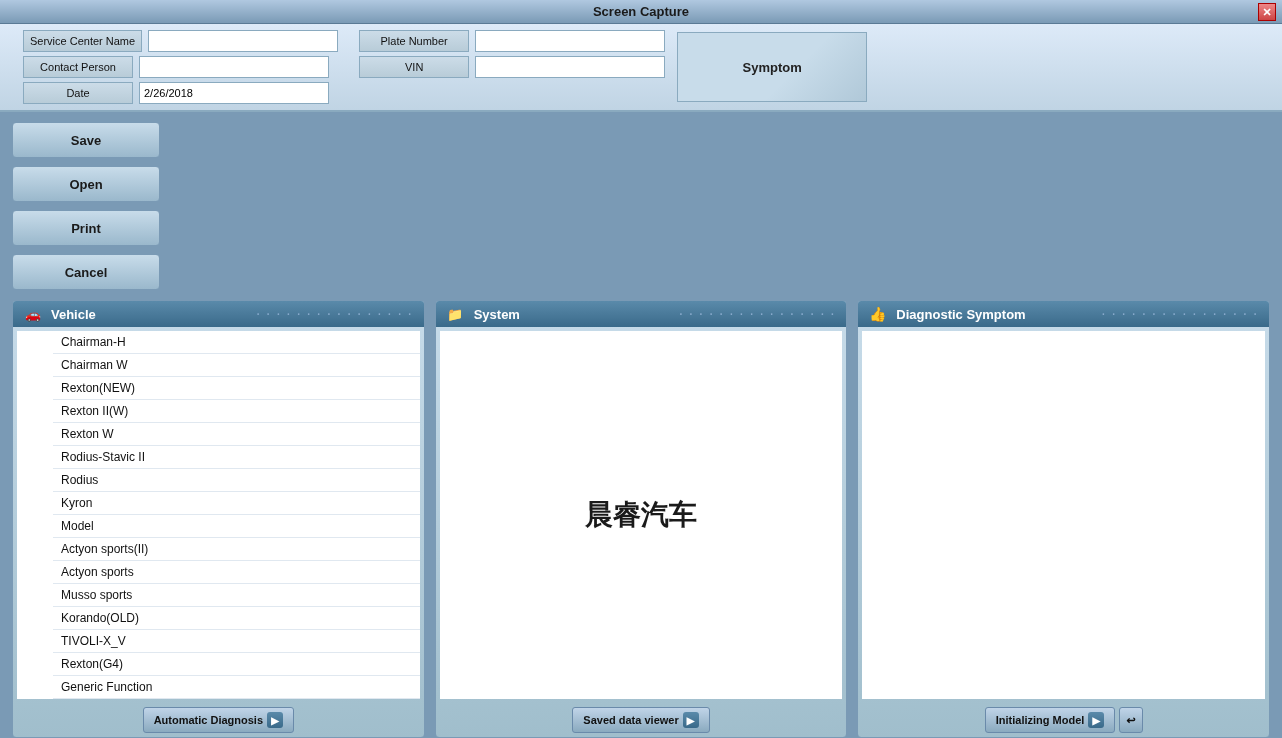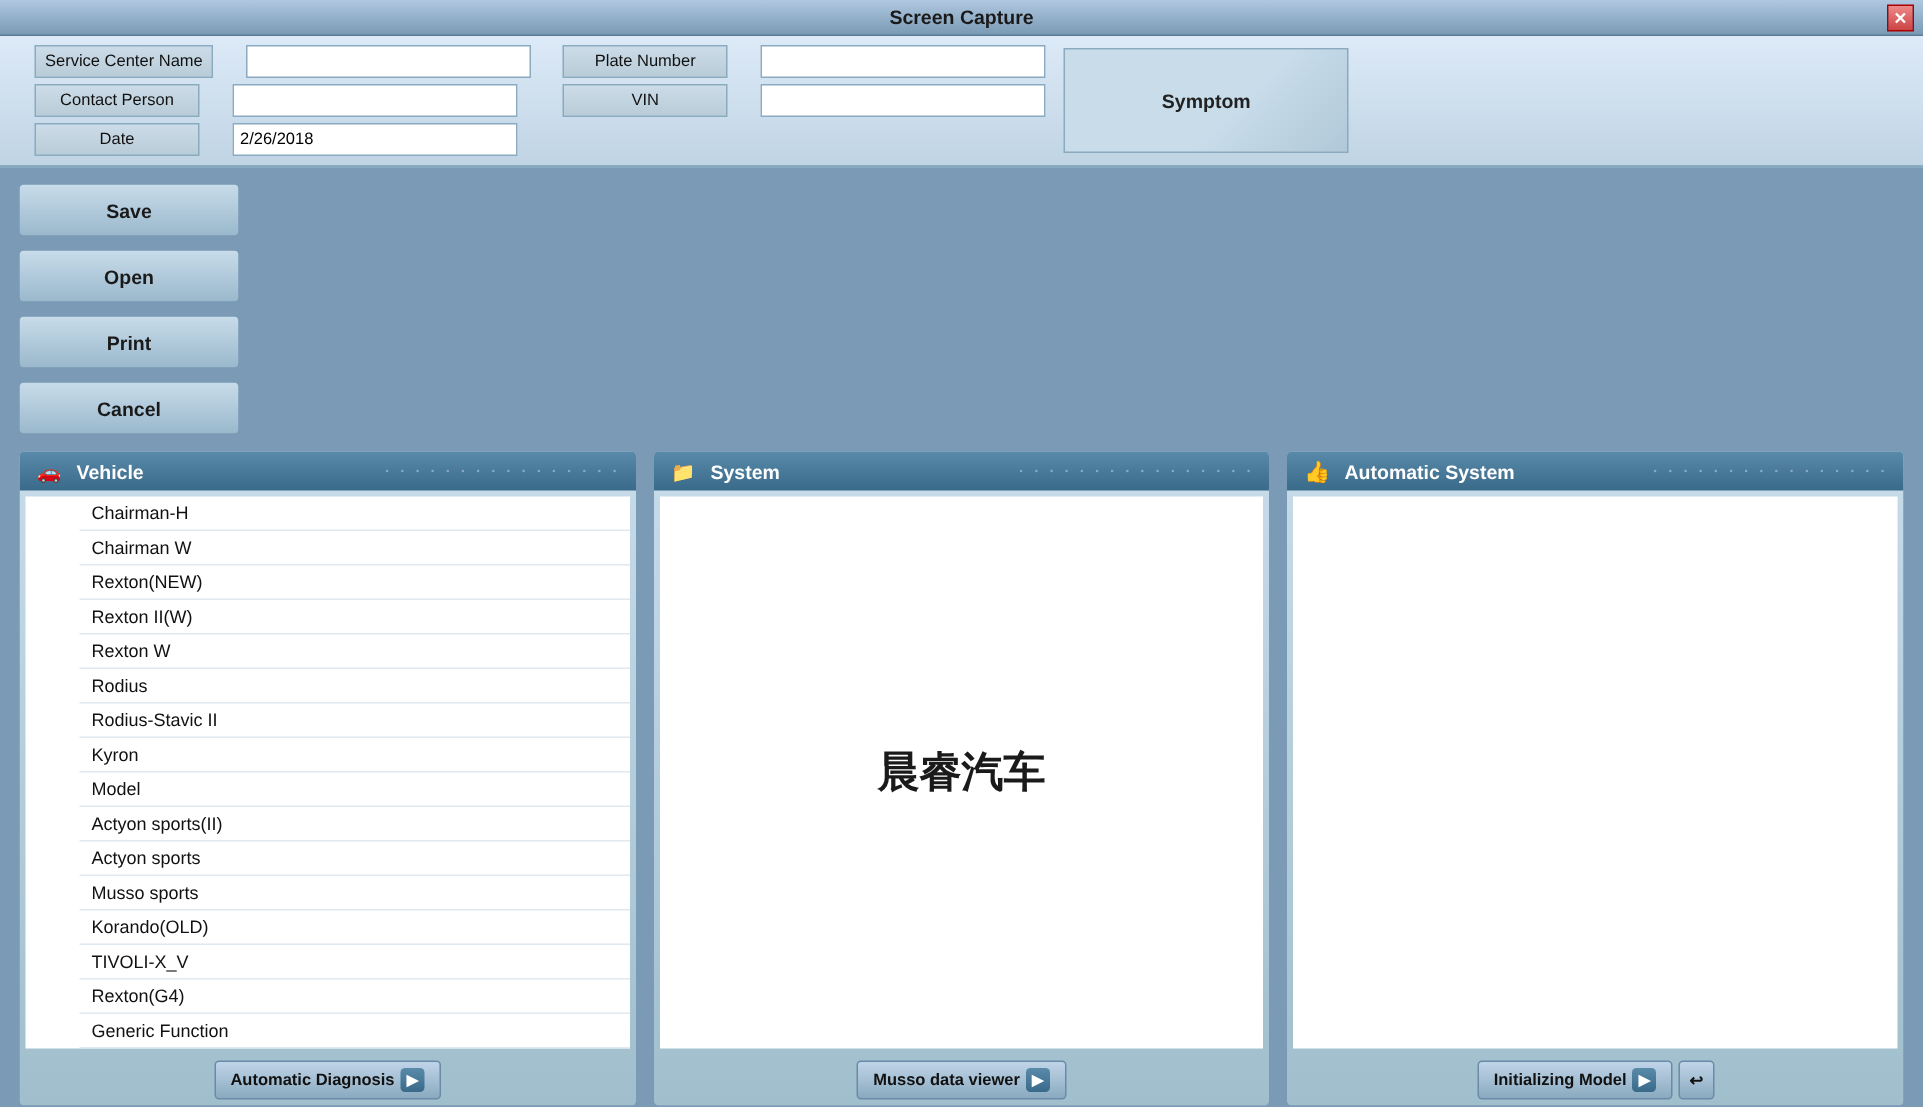--- a/index.html
+++ b/index.html
@@ -36,21 +36,21 @@
       justify-content: center;
       cursor: pointer;
       color: white;
       font-size: 11px;
       font-weight: bold;
     }
 
     .form-row-inline {
       display: flex;
       align-items: center;
-      gap: 22px;
+      gap: 6px;
       padding-left: 15px;
     }
 
     
     .main-content {
       display: flex;
       height: calc(738px - 150px);
       padding: 10px 12px;
       gap: 10px;
       flex-direction: column;
@@ -317,22 +317,22 @@
         <span>Vehicle</span>
         <span class="panel-header-dots">· · · · · · · · · · · · · · · ·</span>
       </div>
       <div class="panel-body">
         <div class="vehicle-list" id="vehicle-list">
             <div class="vehicle-list-item">Chairman-H</div>
             <div class="vehicle-list-item">Chairman W</div>
             <div class="vehicle-list-item">Rexton(NEW)</div>
             <div class="vehicle-list-item">Rexton II(W)</div>
             <div class="vehicle-list-item">Rexton W</div>
+            <div class="vehicle-list-item">Rodius-Stavic II</div>
             <div class="vehicle-list-item">Rodius</div>
-            <div class="vehicle-list-item">Rodius-Stavic II</div>
             <div class="vehicle-list-item">Kyron</div>
             <div class="vehicle-list-item">Model</div>
             <div class="vehicle-list-item">Actyon sports(II)</div>
             <div class="vehicle-list-item">Actyon sports</div>
             <div class="vehicle-list-item">Musso sports</div>
             <div class="vehicle-list-item">Korando(OLD)</div>
             <div class="vehicle-list-item">TIVOLI-X_V</div>
             <div class="vehicle-list-item">Rexton(G4)</div>
             <div class="vehicle-list-item">Generic Function</div>
           </div>
@@ -349,30 +349,30 @@
       <div class="panel-header">
         <span class="panel-icon">📁</span>
         <span>System</span>
         <span class="panel-header-dots">· · · · · · · · · · · · · · · ·</span>
       </div>
       <div class="panel-body">
         <div class="watermark">晨睿汽车</div>
       </div>
       <div class="panel-footer">
         <button class="footer-btn">
-          <span>Musso data viewer</span>
+          <span>Saved data viewer</span>
           <span class="footer-btn-arrow">▶</span>
         </button>
       </div>
     </div>
 
     <div class="panel">
       <div class="panel-header">
         <span class="panel-icon icon-thumbs">👍</span>
-        <span>Automatic System</span>
+        <span>Diagnostic Symptom</span>
         <span class="panel-header-dots">· · · · · · · · · · · · · · · ·</span>
       </div>
       <div class="panel-body">
       </div>
       <div class="panel-footer">
         <button class="footer-btn">
           <span>Initializing Model</span>
           <span class="footer-btn-arrow">▶</span>
         </button>
         <button class="footer-btn" style="padding: 4px 6px;">

